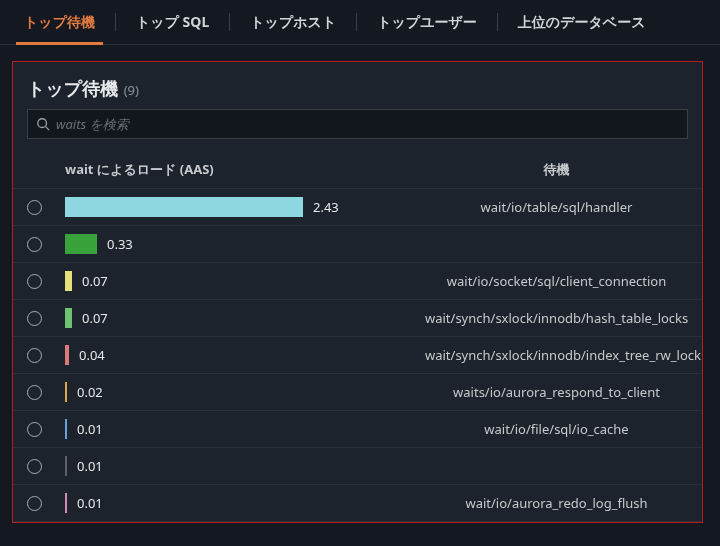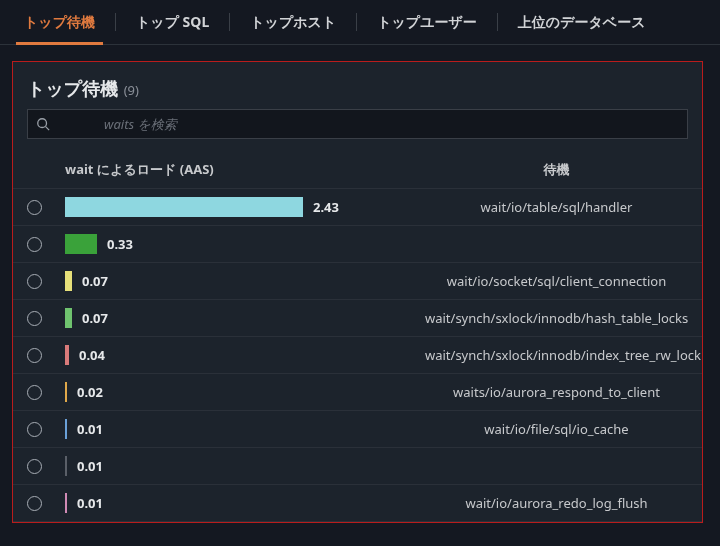--- a/index.html
+++ b/index.html
@@ -68,21 +68,20 @@
       padding: 0 14px 12px 14px;
     }
     .search-input {
       position: relative;
       display: flex;
       align-items: center;
       background: #12161d;
       border: 1px solid #3a3f47;
       height: 30px;
       padding: 0 8px;
-      gap: 48px;
     }
     .search-input svg {
       width: 14px; height: 14px;
       flex-shrink: 0;
       margin-right: 6px;
     }
     .search-input input {
       flex: 1;
       background: transparent;
       border: none;
@@ -129,21 +128,21 @@
       display: flex;
       align-items: center;
     }
     .bar {
       height: 20px;
     }
     .val {
       margin-left: 10px;
       font-size: 13px;
       color: #e6e8ea;
-      font-weight: 700;
+      font-weight: 400;
     }
   </style>
 </head>
 <body>
 
 <div class="tabs" id="tab-bar">
     <div class="tab active">トップ待機</div>
     <div class="tab-sep"></div>
     <div class="tab">トップ SQL</div>
     <div class="tab-sep"></div>

